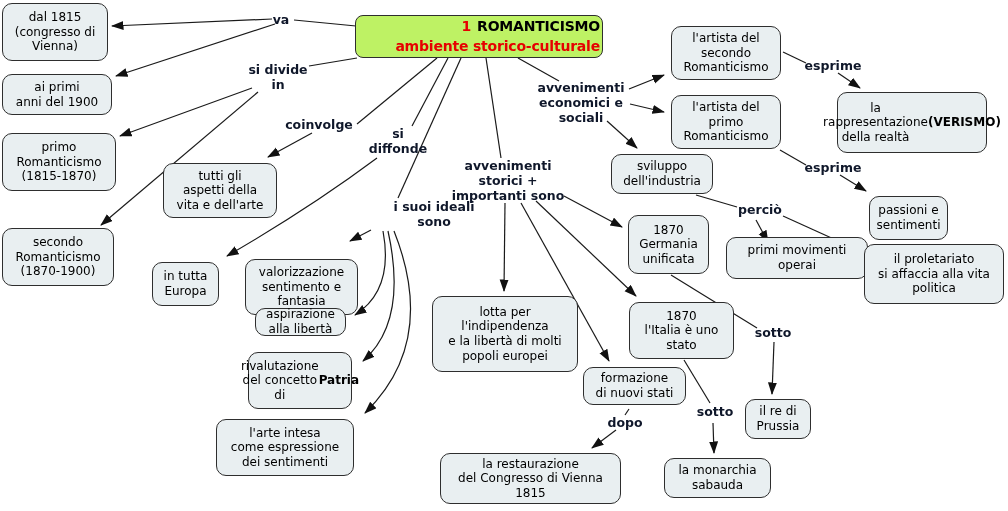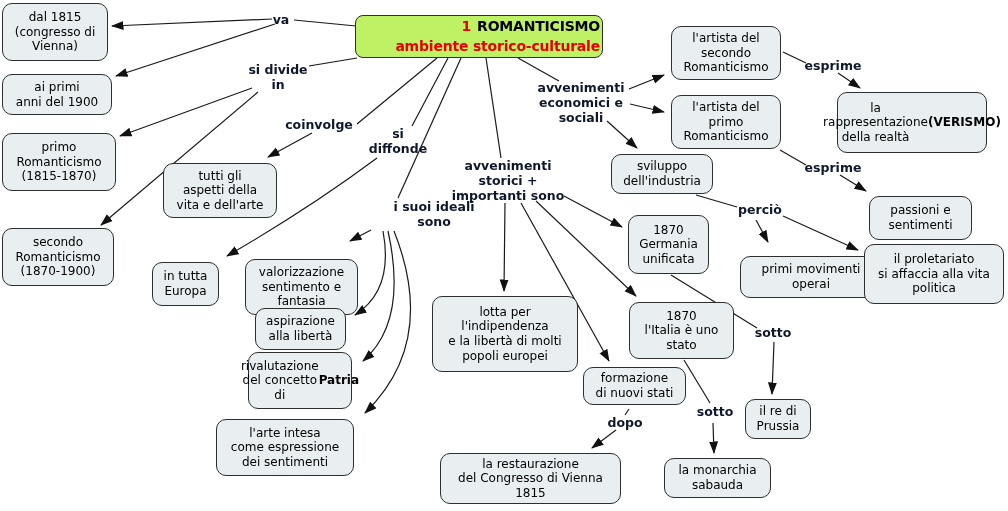--- a/index.html
+++ b/index.html
@@ -95,21 +95,21 @@
 Romanticismo
 (1870-1900)</div>
     <div class="box" style="left: 163px; top: 163px; width: 114px; height: 55px;">tutti gli
 aspetti della
 vita e dell'arte</div>
     <div class="box" style="left: 152px; top: 262px; width: 67px; height: 44px;">in tutta
 Europa</div>
     <div class="box" style="left: 245px; top: 247px; width: 113px; height: 56px; margin-top: 12px;">valorizzazione
 sentimento e
 fantasia</div>
-    <div class="box" style="left: 255px; top: 308px; width: 91px; height: 42px;">aspirazione
+    <div class="box" style="left: 255px; top: 308px; width: 91px; height: 28px;">aspirazione
 alla libertà</div>
     <div class="box" style="left: 248px; top: 352px; width: 104px; height: 57px;">rivalutazione
 del concetto
 di <b>Patria</b></div>
     <div class="box" style="left: 216px; top: 419px; width: 138px; height: 57px;">l'arte intesa
 come espressione
 dei sentimenti</div>
     <div class="box" style="left: 432px; top: 296px; width: 146px; height: 76px;">lotta per
 l'indipendenza
 e la libertà di molti
@@ -129,23 +129,23 @@
 stato</div>
     <div class="box" style="left: 671px; top: 26px; width: 110px; height: 54px;">l'artista del
 secondo
 Romanticismo</div>
     <div class="box" style="left: 671px; top: 95px; width: 110px; height: 54px;">l'artista del
 primo
 Romanticismo</div>
     <div class="box" style="left: 837px; top: 92px; width: 150px; height: 61px;">la rappresentazione
 della realtà
 <b>(VERISMO)</b></div>
-    <div class="box" style="left: 869px; top: 196px; width: 103px; height: 44px;">passioni e
+    <div class="box" style="left: 869px; top: 196px; width: 79px; height: 44px;">passioni e
 sentimenti</div>
-    <div class="box" style="left: 726px; top: 256px; width: 142px; height: 42px; margin-left: 14px;">primi movimenti
+    <div class="box" style="left: 726px; top: 237px; width: 142px; height: 42px;">primi movimenti
 operai</div>
     <div class="box" style="left: 864px; top: 244px; width: 140px; height: 60px;">il proletariato
 si affaccia alla vita
 politica</div>
     <div class="box" style="left: 745px; top: 399px; width: 66px; height: 40px;">il re di
 Prussia</div>
     <div class="box" style="left: 664px; top: 458px; width: 107px; height: 40px;">la monarchia
 sabauda</div>
     <div class="elabel" style="left: 281px; top: 12px;">va</div>
     <div class="elabel" style="left: 278px; top: 62px;">si divide

